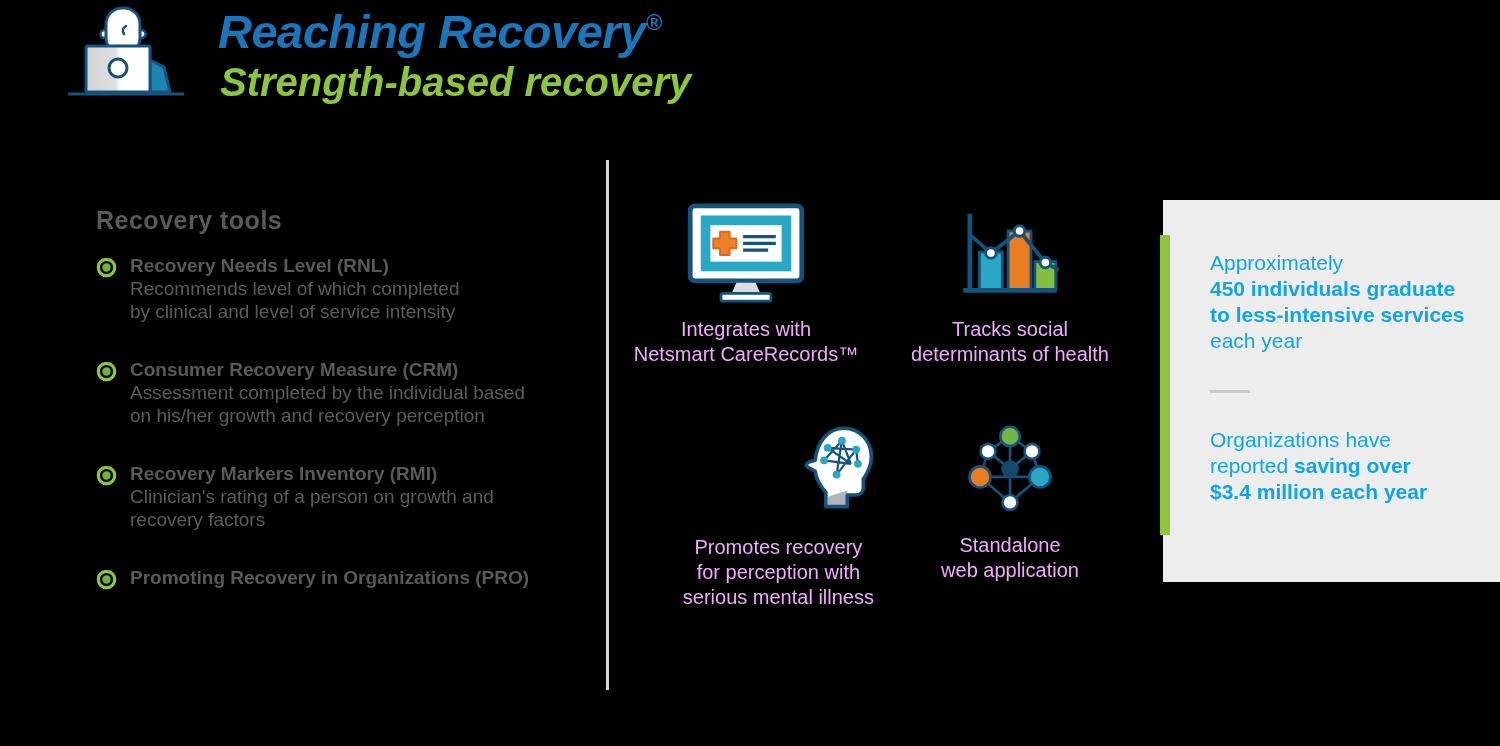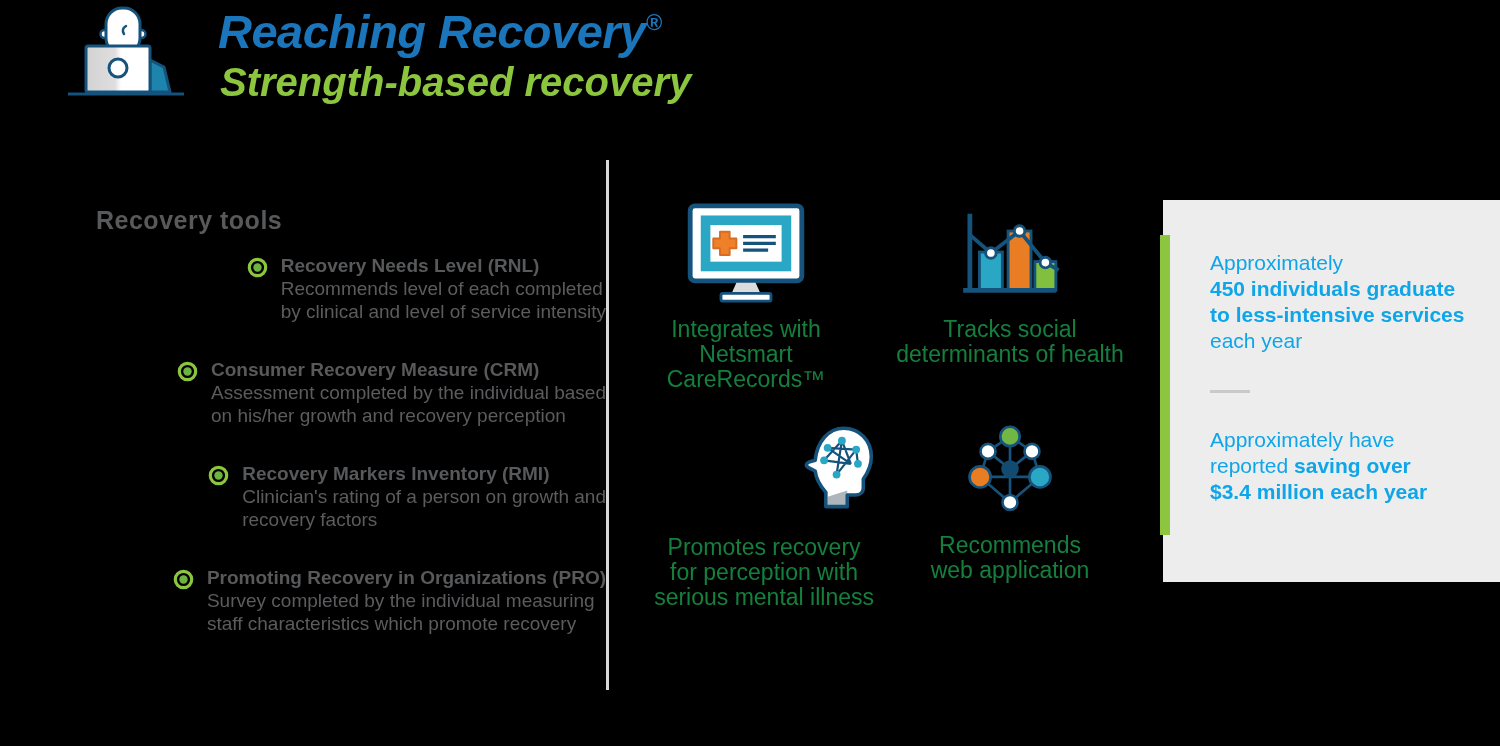--- a/index.html
+++ b/index.html
@@ -17,34 +17,34 @@
   .brand-tagline{
     position:absolute;left:220px;top:60px;font-size:40px;font-weight:bold;
     font-style:italic;color:#8cc63f;white-space:nowrap;
   }
   
   .tools-heading{
     position:absolute;left:96px;top:206px;font-size:25px;font-weight:bold;
     color:#58595b;letter-spacing:0.5px;
   }
   .tools-list{position:absolute;left:96px;top:254px;width:510px;}
-  .tool-item{display:flex;margin-bottom:35px;justify-content:flex-end;}
+  .tool-item{display:flex;margin-bottom:35px;}
   .tool-bullet{flex:0 0 auto;margin:3px 13px 0 0;}
   .tool-title{font-size:19px;font-weight:bold;line-height:23px;color:#58595b;}
   .tool-desc{font-size:19px;line-height:23px;color:#5b5c5e;}
   
   .v-divider{position:absolute;left:606px;top:160px;width:3px;height:530px;background:#d8d8d8;}
   
   .feature{position:absolute;display:flex;flex-direction:column;align-items:center;text-align:center;}
   .feat-a{left:618px;top:202px;width:256px;}
   .feat-b{left:884px;top:202px;width:252px;}
   .feat-c{left:618px;top:420px;width:256px;align-items:flex-end;}
   .feat-d{left:884px;top:418px;width:252px;}
   .icon-wrap{height:102px;display:flex;align-items:center;justify-content:center;}
-  .feat-caption{margin-top:13px;font-size:23px;line-height:25px;color:#15803d;}
+  .feat-caption{margin-top:13px;font-size:20px;line-height:25px;color:#f0abfc;}
   
   .stats-panel{position:absolute;left:1163px;top:200px;width:337px;height:382px;background:#ededed;}
   .stats-accent{position:absolute;left:1160px;top:235px;width:10px;height:300px;background:#8cc63f;}
   .stats-inner{position:absolute;left:1210px;top:250px;width:280px;}
   .stat-block{font-size:21px;line-height:26px;color:#0ea5e9;}
   .stat-divider{width:40px;height:3px;background:#c9c9c9;margin:36px 0 34px 0;border:none;}
   .b{font-weight:bold;}
 </style>
 </head>
 <body>
@@ -80,21 +80,21 @@
     <div class="tool-item">
       <span class="tool-bullet">
         <svg width="21" height="21" viewBox="0 0 21 21">
             <circle cx="10.5" cy="10.5" r="8.2" fill="none" stroke="#8cc63f" stroke-width="3.2"></circle>
             <circle cx="10.5" cy="10.5" r="4.2" fill="#6eb33f"></circle>
           </svg>
       </span>
       <div>
         <div class="tool-title">Recovery Needs Level (RNL)</div>
         <div class="tool-desc">
-            <div><span>Recommends level of each completed</span></div>
+            <div><span>Recommends level of which completed</span></div>
             <div><span>by clinical and level of service intensity</span></div>
           </div>
       </div>
     </div>
 
     <div class="tool-item">
       <span class="tool-bullet">
         <svg width="21" height="21" viewBox="0 0 21 21">
             <circle cx="10.5" cy="10.5" r="8.2" fill="none" stroke="#8cc63f" stroke-width="3.2"></circle>
             <circle cx="10.5" cy="10.5" r="4.2" fill="#6eb33f"></circle>
@@ -127,24 +127,20 @@
 
     <div class="tool-item">
       <span class="tool-bullet">
         <svg width="21" height="21" viewBox="0 0 21 21">
             <circle cx="10.5" cy="10.5" r="8.2" fill="none" stroke="#8cc63f" stroke-width="3.2"></circle>
             <circle cx="10.5" cy="10.5" r="4.2" fill="#6eb33f"></circle>
           </svg>
       </span>
       <div>
         <div class="tool-title">Promoting Recovery in Organizations (PRO)</div>
-        <div class="tool-desc">
-            <div><span>Survey completed by the individual measuring</span></div>
-            <div><span>staff characteristics which promote recovery</span></div>
-          </div>
       </div>
     </div>
 
   </div>
 
   <div class="v-divider"></div>
 
   <div class="feature feat-a">
     <div class="icon-wrap">
       <svg width="120" height="102" viewBox="0 0 124 106">
@@ -217,35 +213,35 @@
         <circle cx="50" cy="50" r="10" fill="#134a70"></circle>
         <circle cx="50" cy="13" r="11" fill="#72b643" stroke="#15537c" stroke-width="3"></circle>
         <circle cx="25" cy="30" r="8.5" fill="#fff" stroke="#15537c" stroke-width="3"></circle>
         <circle cx="75" cy="30" r="8.5" fill="#fff" stroke="#15537c" stroke-width="3"></circle>
         <circle cx="16" cy="59" r="12" fill="#e87d24" stroke="#15537c" stroke-width="3"></circle>
         <circle cx="84" cy="59" r="12" fill="#2aa7c5" stroke="#15537c" stroke-width="3"></circle>
         <circle cx="50" cy="88" r="8.5" fill="#fff" stroke="#15537c" stroke-width="3"></circle>
       </svg>
     </div>
     <div class="feat-caption">
-        <div><span>Recommends</span></div>
+        <div><span>Standalone</span></div>
         <div><span>web application</span></div>
       </div>
   </div>
 
   <div class="stats-panel"></div>
   <div class="stats-accent"></div>
   <div class="stats-inner">
     <div class="stat-block">
         <div><span>Approximately</span></div>
         <div><span class="b">450 individuals graduate</span></div>
         <div><span class="b">to less-intensive services</span></div>
         <div><span>each year</span></div>
       </div>
     <hr class="stat-divider">
     <div class="stat-block">
-        <div><span>Approximately have</span></div>
+        <div><span>Organizations have</span></div>
         <div><span>reported </span><span class="b">saving over</span></div>
         <div><span class="b">$3.4 million each year</span></div>
       </div>
   </div>
 
 </div>
 
 </body></html>

